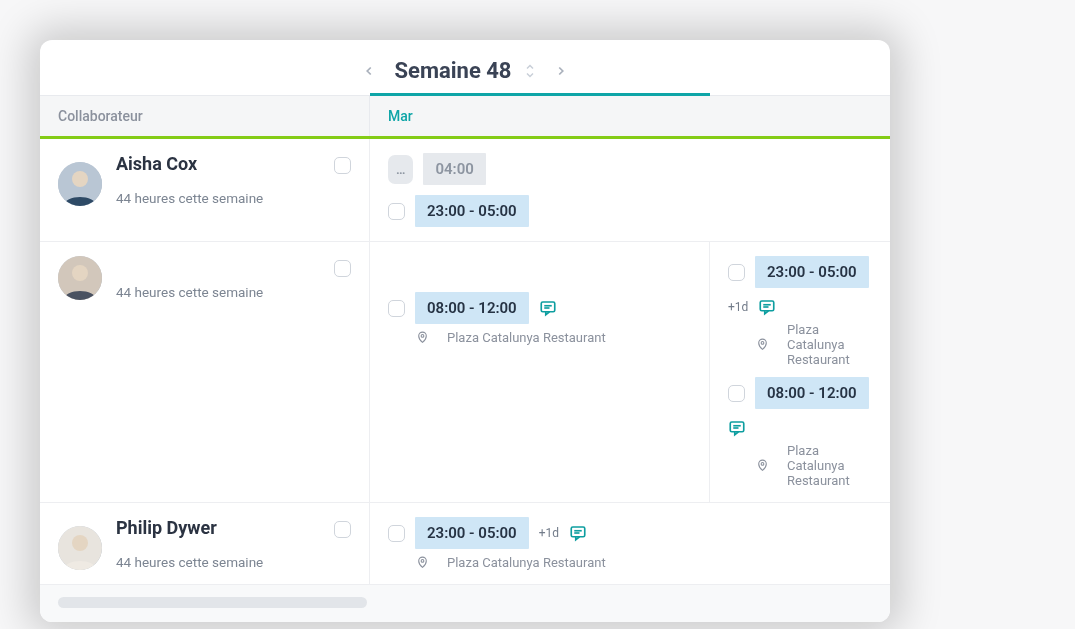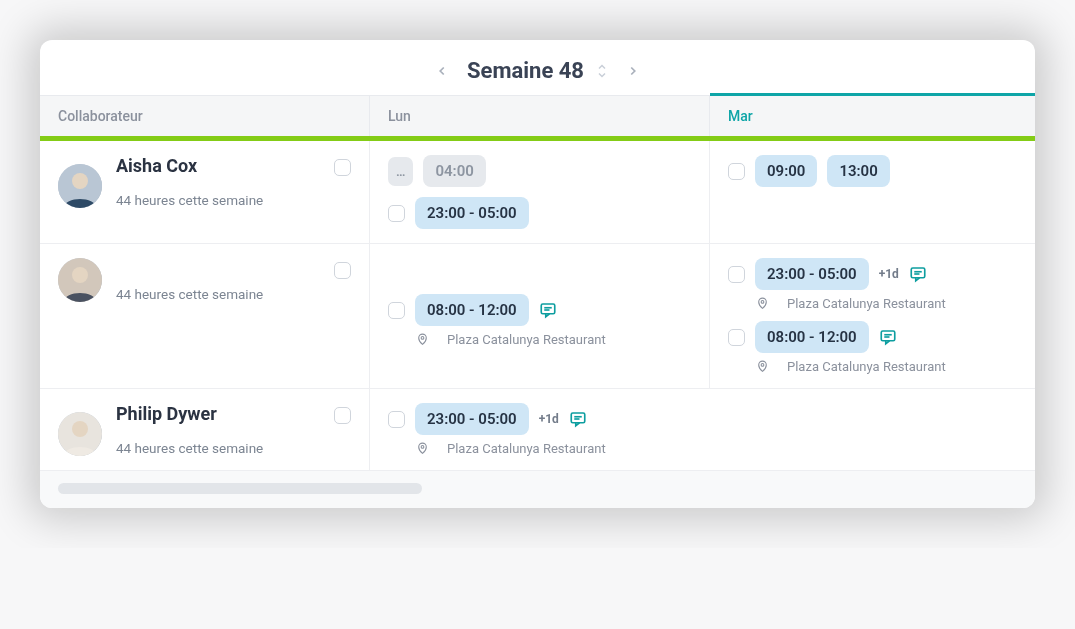--- a/index.html
+++ b/index.html
@@ -6,21 +6,21 @@
     body {
       font-family: -apple-system, BlinkMacSystemFont, 'Segoe UI', Roboto, sans-serif;
       background: #f7f7f8;
       padding: 40px;
     }
     .card {
       background: #fff;
       border-radius: 12px;
       box-shadow: 0 0 40px 12px rgba(0,0,0,0.18);
       overflow: hidden;
-      width: 995px;
+      width: 850px;
     }
     .header {
       display: flex;
       align-items: center;
       justify-content: center;
       gap: 18px;
       padding: 18px 0 12px;
     }
     .nav-chevron {
       color: #aab1bc;
@@ -42,21 +42,21 @@
     }
     .week-sort svg { display: block; }
     .table {
       width: 100%;
     }
     .thead {
       display: grid;
       grid-template-columns: 330px 340px 1fr;
       background: #f5f6f7;
       border-top: 1px solid #e8eaee;
-      border-bottom: 5px solid #84cc16;
+      border-bottom: 3px solid #84cc16;
     }
     .th {
       padding: 12px 18px;
       font-size: 14px;
       font-weight: 500;
       color: #8b919d;
       border-right: 1px solid #e8eaee;
     }
     .th:last-child { border-right: none; }
     .th.active {
@@ -124,37 +124,37 @@
       align-items: center;
       gap: 10px;
       flex-wrap: wrap;
     }
     .pill {
       background: #cfe6f6;
       color: #263344;
       font-size: 15px;
       font-weight: 600;
       padding: 7px 12px;
-      border-radius: 8px;
+      border-radius: 1px;
     }
     .pill.muted {
       background: #e6e9ed;
       color: #8d95a1;
     }
     .ellipsis-pill {
       background: #e6e9ed;
       color: #8d95a1;
       font-size: 13px;
       font-weight: 600;
       padding: 7px 8px;
       border-radius: 7px;
     }
     .badge {
       font-size: 12px;
-      font-weight: 700;
+      font-weight: 400;
       color: #737c8a;
       text-align: center;
     }
     .comment-icon {
       color: #0e9ea0;
       width: 18px;
       height: 18px;
     }
     .location {
       display: flex;
@@ -196,21 +196,20 @@
         </svg>
     </div>
     <svg class="nav-chevron" viewBox="0 0 24 24" fill="none" stroke="currentColor" stroke-width="3">
         <polyline points="9 18 15 12 9 6"></polyline>
       </svg>
   </div>
 
   <div class="table">
     <div class="thead">
       <div class="th">Collaborateur</div>
-      <div class="th">Lun</div>
       <div class="th active">Mar</div>
     </div>
 
     <div class="row">
       <div class="cell">
         <div class="collab">
           <div class="avatar">
             <svg viewBox="0 0 44 44" width="44" height="44">
                 <rect width="44" height="44" fill="#b9c6d4"></rect>
                 <circle cx="22" cy="17" r="8" fill="#e4d5c2"></circle>
@@ -229,27 +228,20 @@
       <div class="cell">
         <div class="shift-line">
           <span class="ellipsis-pill">…</span>
           <span class="pill muted">04:00</span>
         </div>
         <div class="shift-line">
           <div class="chk"></div>
           <span class="pill">23:00 - 05:00</span>
         </div>
       </div>
-      <div class="cell">
-        <div class="shift-line">
-          <div class="chk"></div>
-          <span class="pill">09:00</span>
-          <span class="pill">13:00</span>
-        </div>
-      </div>
     </div>
 
     <div class="row">
       <div class="cell">
         <div class="collab">
           <div class="avatar">
             <svg viewBox="0 0 44 44" width="44" height="44">
                 <rect width="44" height="44" fill="#d2c7bb"></rect>
                 <circle cx="22" cy="17" r="8" fill="#e4d5c2"></circle>
                 <path d="M6 44 C6 32 38 32 38 44 Z" fill="#4a5261"></path>

